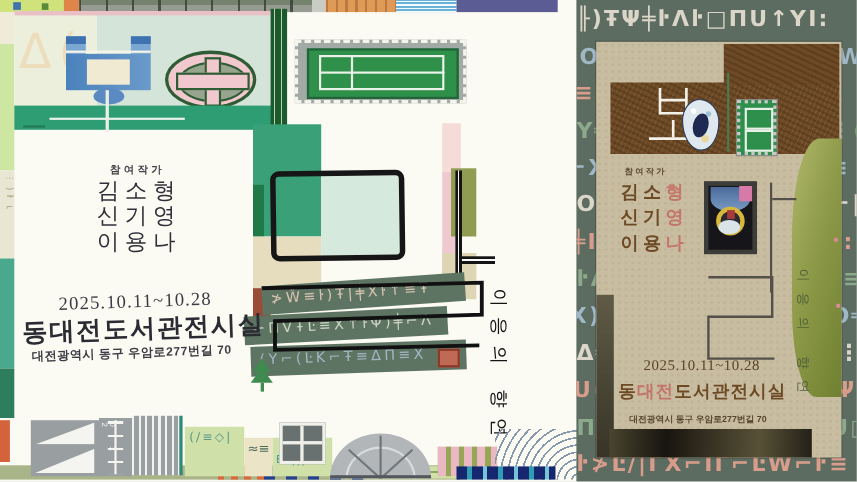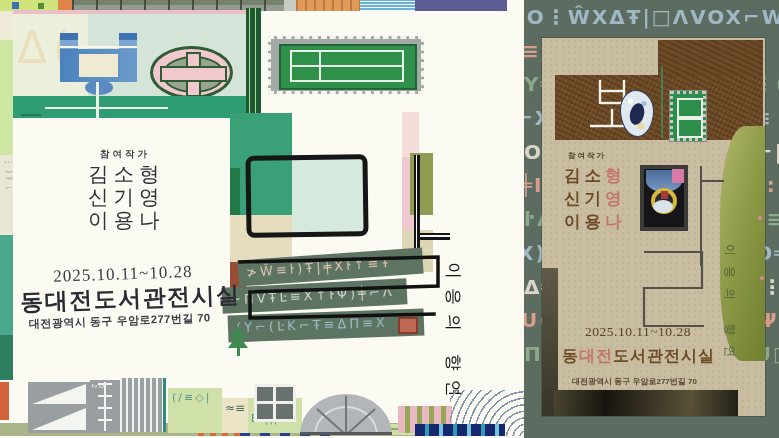--- a/index.html
+++ b/index.html
@@ -148,31 +148,33 @@
     <div class="abs" style="left:45px;top:2px;width:2px;height:39px;background:#70767a;"></div>
     <div class="abs" style="left:45px;top:2px;width:2px;height:39px;background:#70767a;transform:rotate(48deg);transform-origin:bottom center;"></div>
     <div class="abs" style="left:45px;top:2px;width:2px;height:39px;background:#70767a;transform:rotate(-48deg);transform-origin:bottom center;"></div>
     <div class="abs" style="left:0;top:38px;width:92px;height:3px;background:#54585c;"></div>
   </div>
   <div class="abs" style="left:398px;top:406px;width:54px;height:27px;background:repeating-linear-gradient(90deg,#eab8c2 0 7px,#97a557 7px 12px);"></div>
   <div class="abs" style="left:450px;top:390px;width:80px;height:46px;background:repeating-radial-gradient(circle at 96% 104%,#8698ac 0 1.5px,rgba(0,0,0,0) 1.5px 6.5px);"></div>
   <div class="abs" style="left:415px;top:424px;width:90px;height:12px;background:repeating-linear-gradient(90deg,#16276f 0 10px,#2e9cb2 10px 14px,#16276f 14px 24px,#74c6d6 24px 28px);"></div>
 
   <div class="abs" style="left:524px;top:0;width:255px;height:438px;background:#5c6c60;overflow:hidden;">
+    <div class="prow c0">╟)ŦΨ╪ŀΛŀ□ΠU↑YI:</div>
     <div class="prow c2" style="margin-left:-6px;">iO⋮ŴXΔŦ|□ΛVOX⌐W≡</div>
     <div class="prow c1" style="margin-left:-2px;">≡ŀ(ΠY)╪oΔIŦ:ΛU□X</div>
     <div class="prow c3">Y╪V□⌐↑ŀΨ)ΛI≡ŦO⋮(</div>
     <div class="prow c2" style="margin-left:-8px;">⌐XΛ:U□ŀŦΨ↑)I╪VY≡</div>
     <div class="prow c0">O⋮)ŀΠΔ╪X□YŦΛU:⌐|</div>
     <div class="prow c1" style="margin-left:-4px;">╪IŦYΛ⌐□)≡ŀ↑VΨXO:</div>
     <div class="prow c3">ŀΛ□↑⋮YU)ŦI╪⌐:XΨ≡</div>
     <div class="prow c2" style="margin-left:-6px;">X)≡ΨŀU□ΛŦY⋮↑I⌐O╪</div>
     <div class="prow c0">Δ╪YI)□ŦΛ≡⌐ŀX:UΨ⋮</div>
     <div class="prow c1" style="margin-left:-3px;">U⌐ŀ≡Ŧ↑Y╪IΛ)□XO:Ψ</div>
     <div class="prow c3">Π)X⌐ŀ≡ΨŦ╪Y↑ΛI⋮U□</div>
+    <div class="prow c1">ŀ≯Ŀ/|ΓX⌐IΓ⌐ĿW⌐ŀ≡</div>
   </div>
 
   <div class="abs" style="left:542px;top:38px;width:223px;height:378px;background:radial-gradient(rgba(110,90,60,.10) 1px,transparent 1.4px) 0 0/6px 6px,#c8bda1;overflow:hidden;outline:1px solid rgba(0,0,0,.18);">
 
     <div class="abs" style="left:13px;top:37px;width:208px;height:65px;background:repeating-linear-gradient(25deg,rgba(30,18,8,.20) 0 2px,transparent 2px 5px),repeating-linear-gradient(115deg,rgba(255,220,160,.08) 0 1px,transparent 1px 4px),#6d4a25;"></div>
     <div class="abs" style="left:116px;top:2px;width:105px;height:37px;background:repeating-linear-gradient(25deg,rgba(30,18,8,.20) 0 2px,transparent 2px 5px),#6d4a25;"></div>
 
     <svg class="abs" style="left:44px;top:40px;" width="70" height="62" viewBox="0 0 70 62">
       <g stroke="#f4f2e8" stroke-width="2.4" fill="none">
         <line x1="14" y1="2" x2="14" y2="26"></line>

